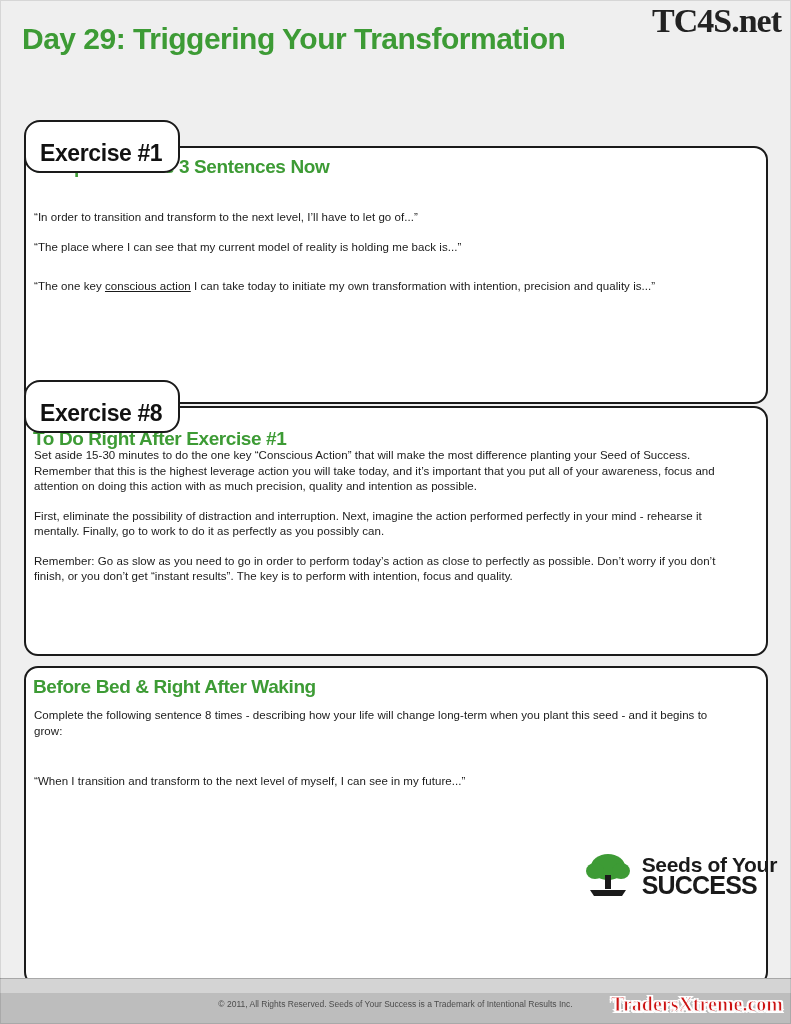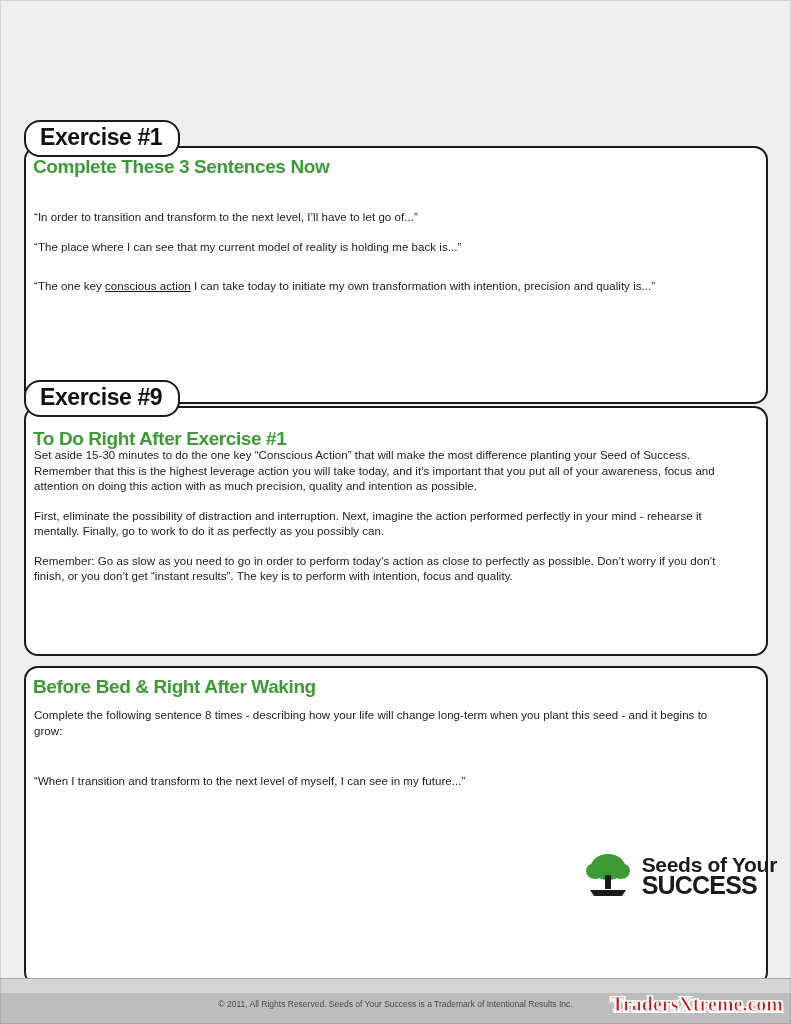--- a/index.html
+++ b/index.html
@@ -57,21 +57,21 @@
     position: absolute;
     background: #ffffff;
     border: 2px solid #1a1a1a;
     border-radius: 14px;
   }
   .tab {
     position: absolute;
     background: #ffffff;
     border: 2px solid #1a1a1a;
     border-radius: 16px;
-    padding: 2px 16px 4px 14px;
+    padding: 18px 16px 4px 14px;
     z-index: 5;
   }
   .tab-label {
     font-size: 23px;
     font-weight: bold;
     color: #111;
     letter-spacing: -0.4px;
     white-space: nowrap;
   }
   .card-subtitle {
@@ -184,37 +184,41 @@
     width: 791px; height: 1024px;
     box-shadow: inset 0 0 0 1px rgba(0,0,0,0.10);
     pointer-events: none;
   }
 </style>
 </head>
 <body>
 
 <div id="page">
 
+  <div class="header">
+    <div class="page-title">Day 29: Triggering Your Transformation</div>
+    <div class="watermark-tc4s">TC4S.net</div>
+  </div>
 
   <div class="sheet">
 
     <div class="card" id="card-ex1"></div>
     <div class="tab" id="tab-ex1">
       <span class="tab-label">Exercise #1</span>
     </div>
     <div class="card-subtitle" id="sub-ex1">Complete These 3 Sentences Now</div>
     <div class="body-text" id="lines-ex1">
       <p class="para" style="margin-top:24px">“In order to transition and transform to the next level, I’ll have to let go of...”</p>
       <p class="para">“The place where I can see that my current model of reality is holding me back is...”</p>
       <p class="para" style="margin-top:24px"><span>“The one key </span><span class="u">conscious action</span><span> I can take today to initiate my own transformation with intention, precision and quality is...”</span></p>
     </div>
 
     <div class="card" id="card-ex2"></div>
     <div class="tab" id="tab-ex2">
-      <span class="tab-label">Exercise #9</span>
+      <span class="tab-label">Exercise #8</span>
     </div>
     <div class="card-subtitle" id="sub-ex2">To Do Right After Exercise #1</div>
     <div class="body-text" id="lines-ex2">
       <p class="para">Set aside 15-30 minutes to do the one key “Conscious Action” that will make the most difference planting your Seed of Success. Remember that this is the highest leverage action you will take today, and it’s important that you put all of your awareness, focus and attention on doing this action with as much precision, quality and intention as possible.</p>
       <p class="para">First, eliminate the possibility of distraction and interruption. Next, imagine the action performed perfectly in your mind - rehearse it mentally. Finally, go to work to do it as perfectly as  you possibly can.</p>
       <p class="para">Remember: Go as slow as  you need to go in order to perform today’s action as close to perfectly as possible. Don’t worry if  you don’t finish, or you don’t get “instant results”. The key is to perform with intention, focus and quality.</p>
     </div>
 
     <div class="card" id="card-ex3"></div>
     <div class="card-subtitle" id="sub-ex3">Before Bed &amp; Right After Waking</div>

